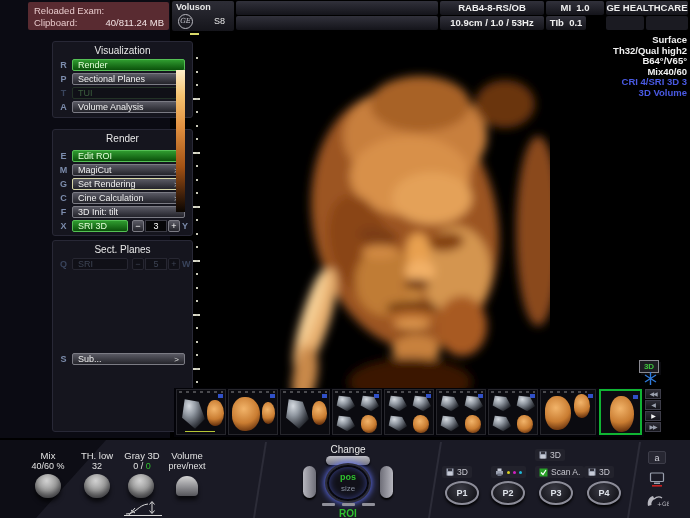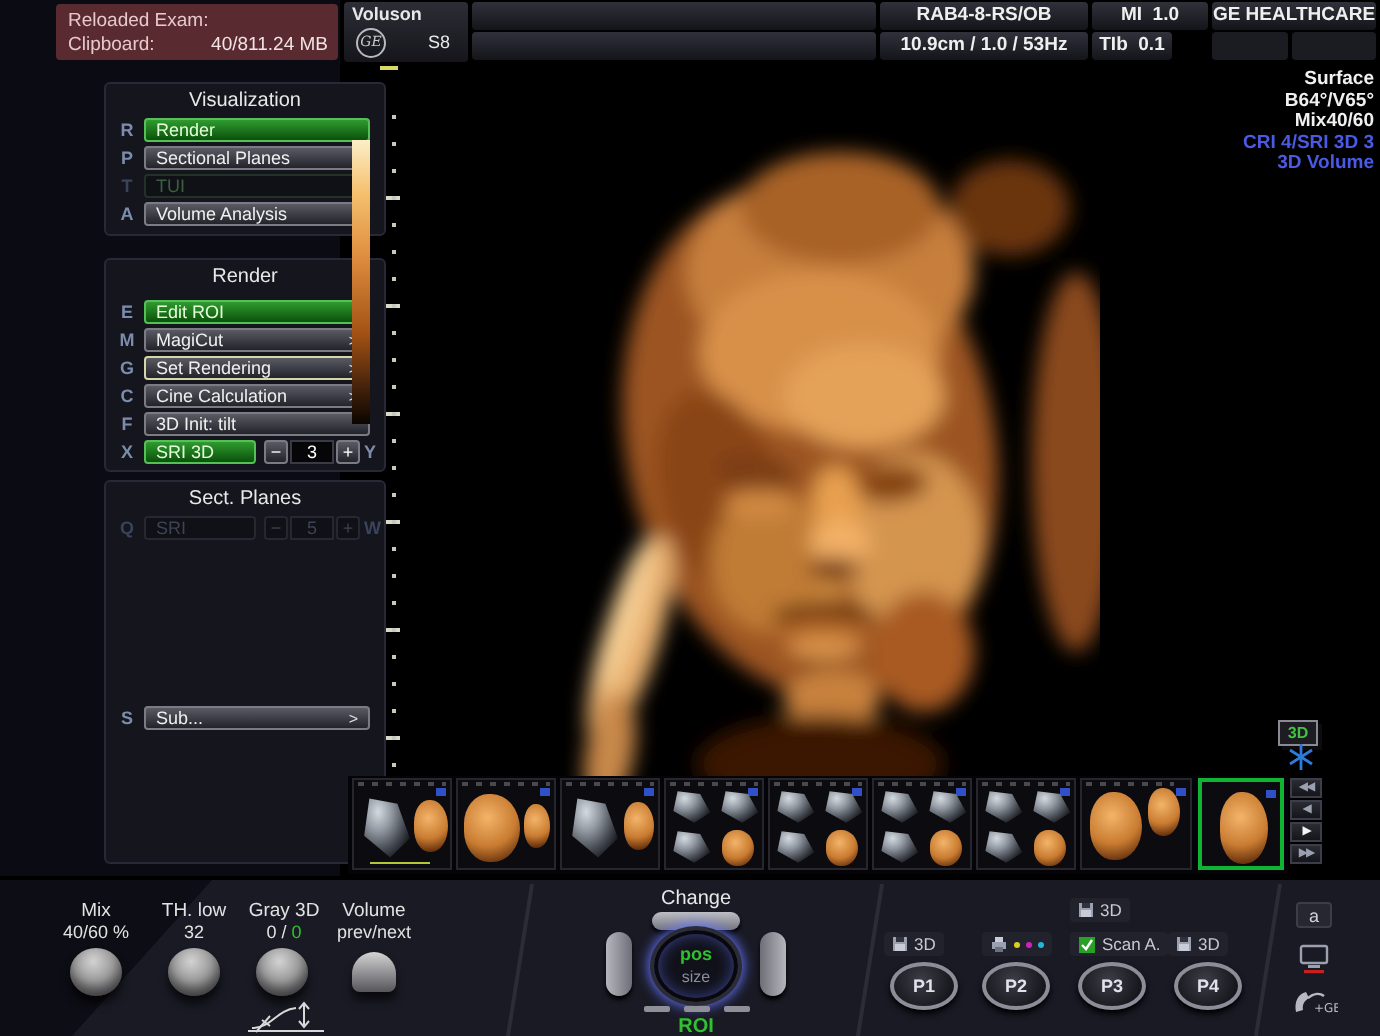--- a/index.html
+++ b/index.html
@@ -202,20 +202,21 @@
   <div class="cell" style="left:546px;top:1px;width:58px;">MI  1.0</div>
   <div class="cell" style="left:606px;top:1px;width:82px;">GE HEALTHCARE</div>
   <div class="cell" style="left:236px;top:16px;width:202px;"></div>
   <div class="cell" style="left:440px;top:16px;width:104px;">10.9cm / 1.0 / 53Hz</div>
   <div class="cell" style="left:546px;top:16px;width:40px;">TIb  0.1</div>
   <div class="cell dim" style="left:606px;top:16px;width:38px;"></div>
   <div class="cell dim" style="left:646px;top:16px;width:42px;"></div>
 
   <div class="abs params">
     <div>Surface</div>
+    <div>Th32/Qual high2</div>
     <div>B64°/V65°</div>
     <div>Mix40/60</div>
     <div class="blue">CRI 4/SRI 3D 3</div>
     <div class="blue">3D Volume</div>
   </div>
   <div class="abs focusmark"></div>
   <div class="abs colorbar"></div>
   <div class="abs ruler"></div>
 
   <svg class="abs fetus" width="290" height="345" viewBox="0 0 290 345">

